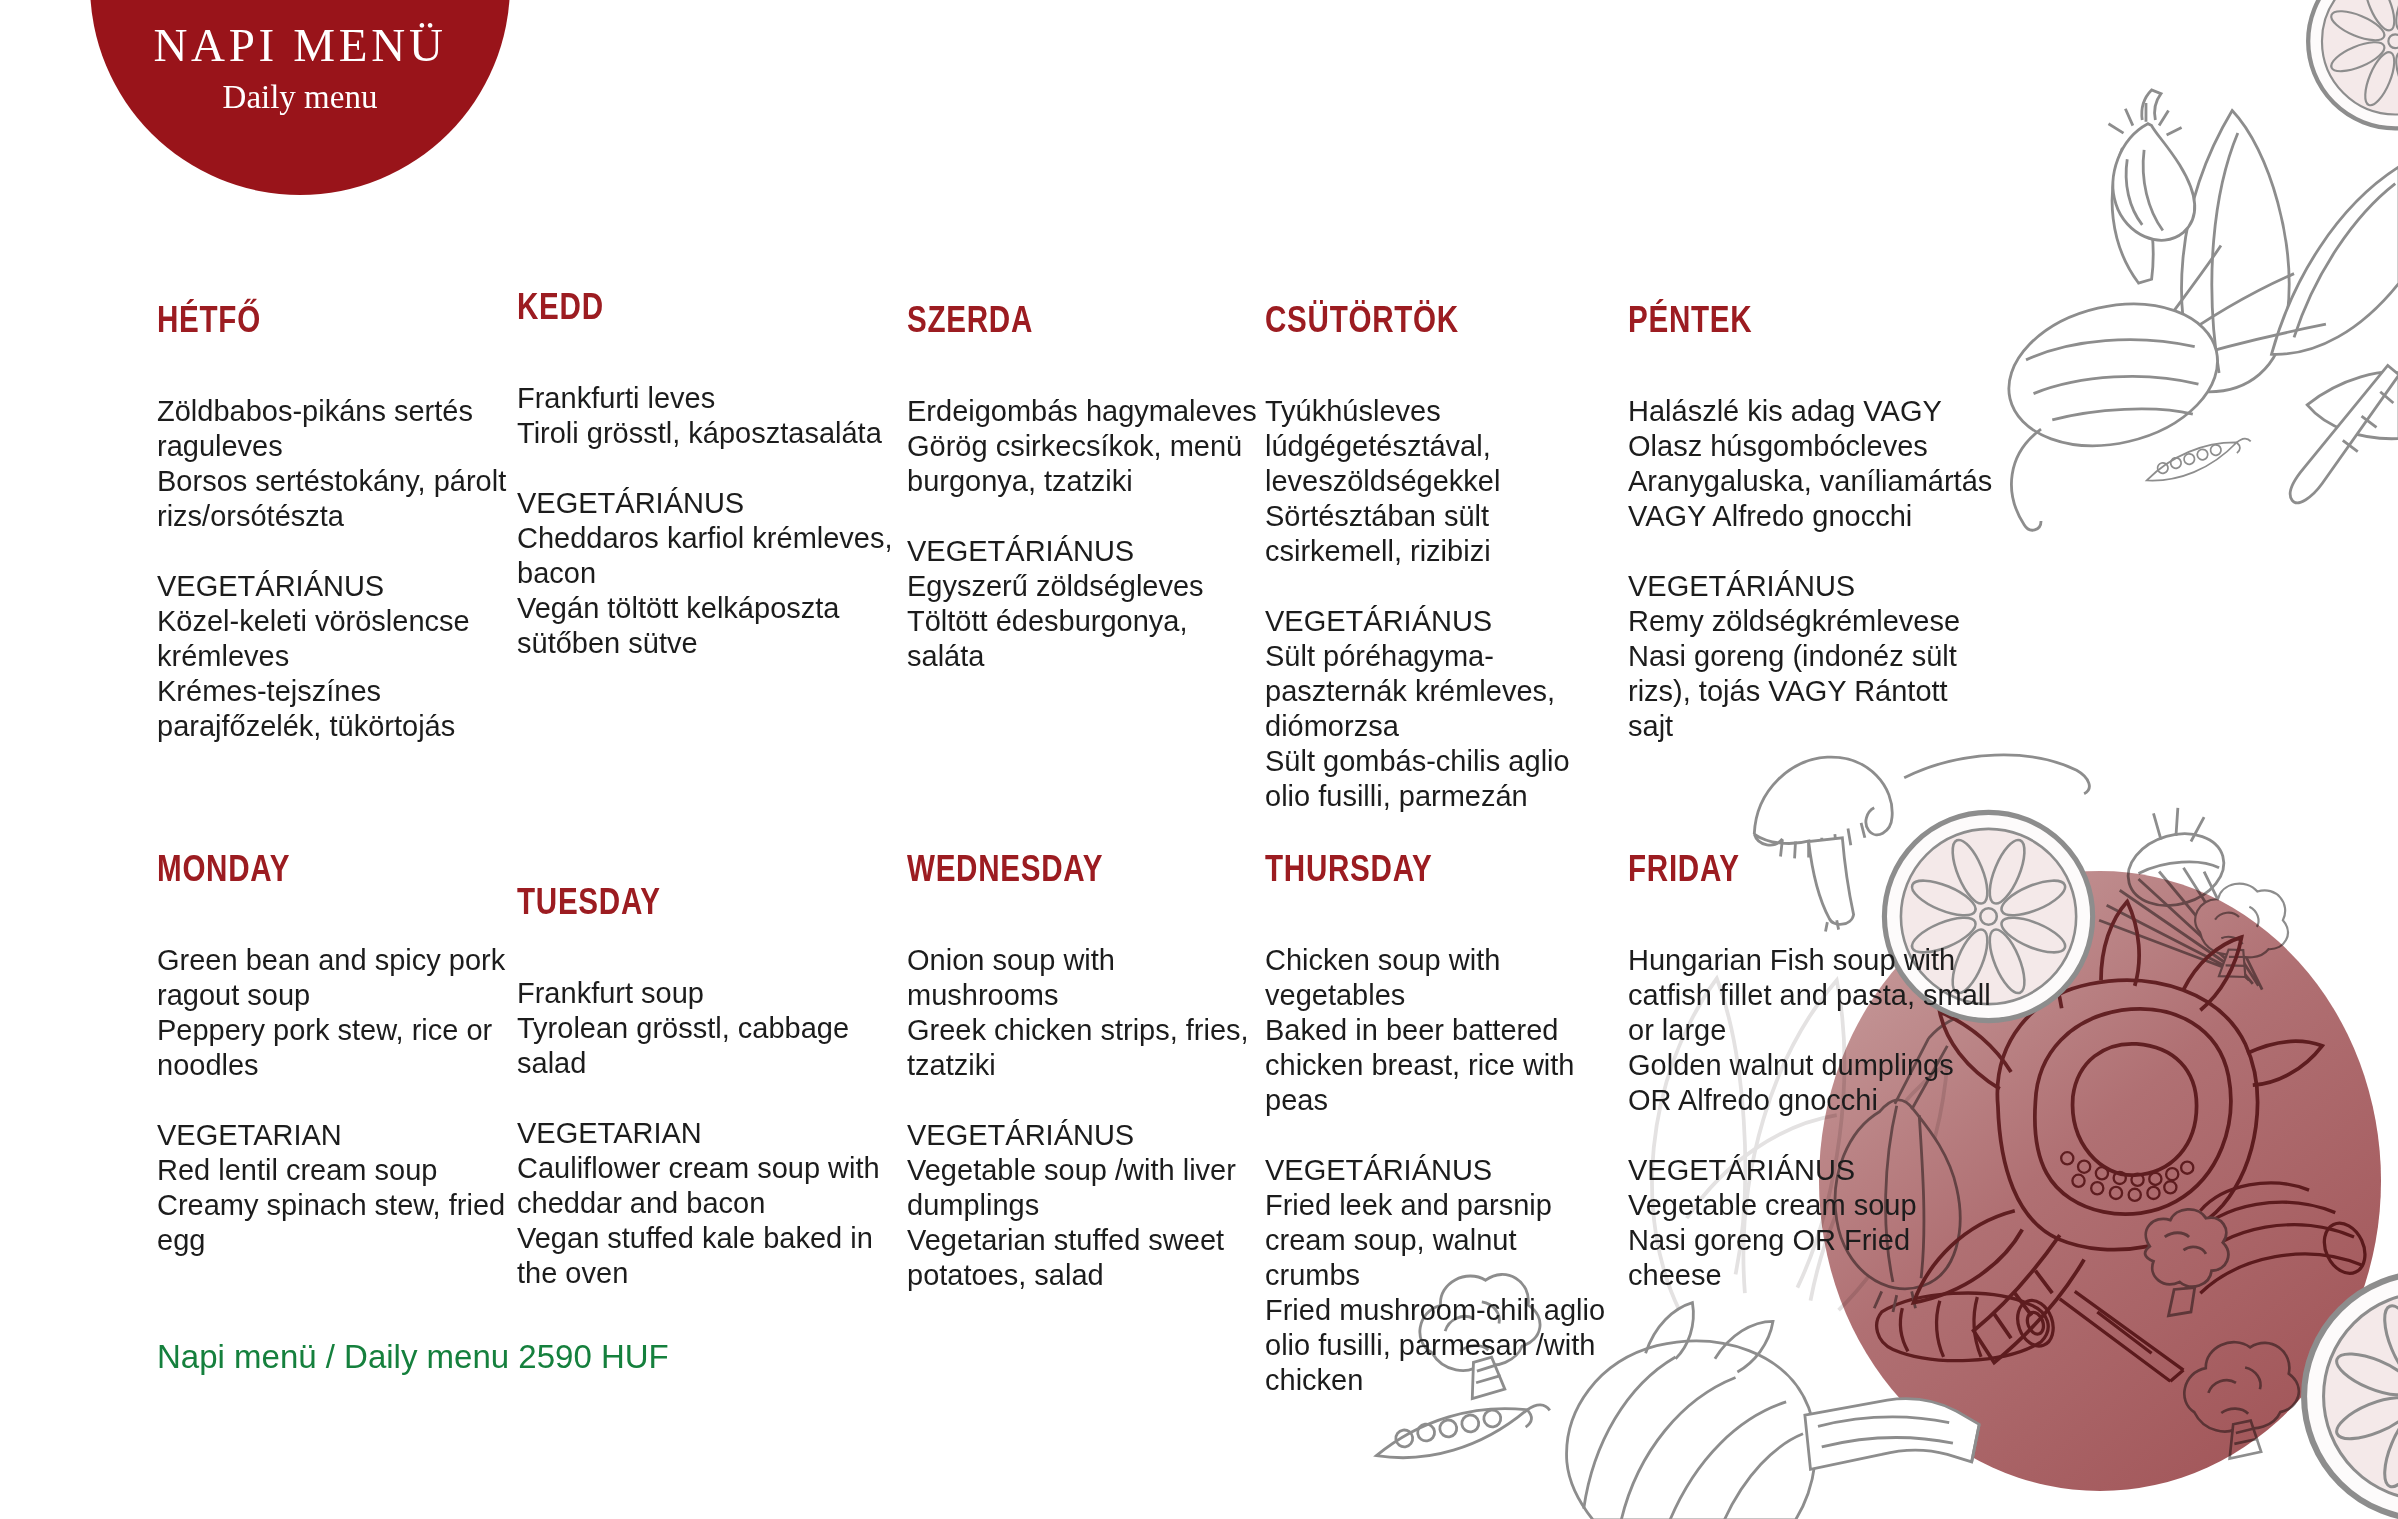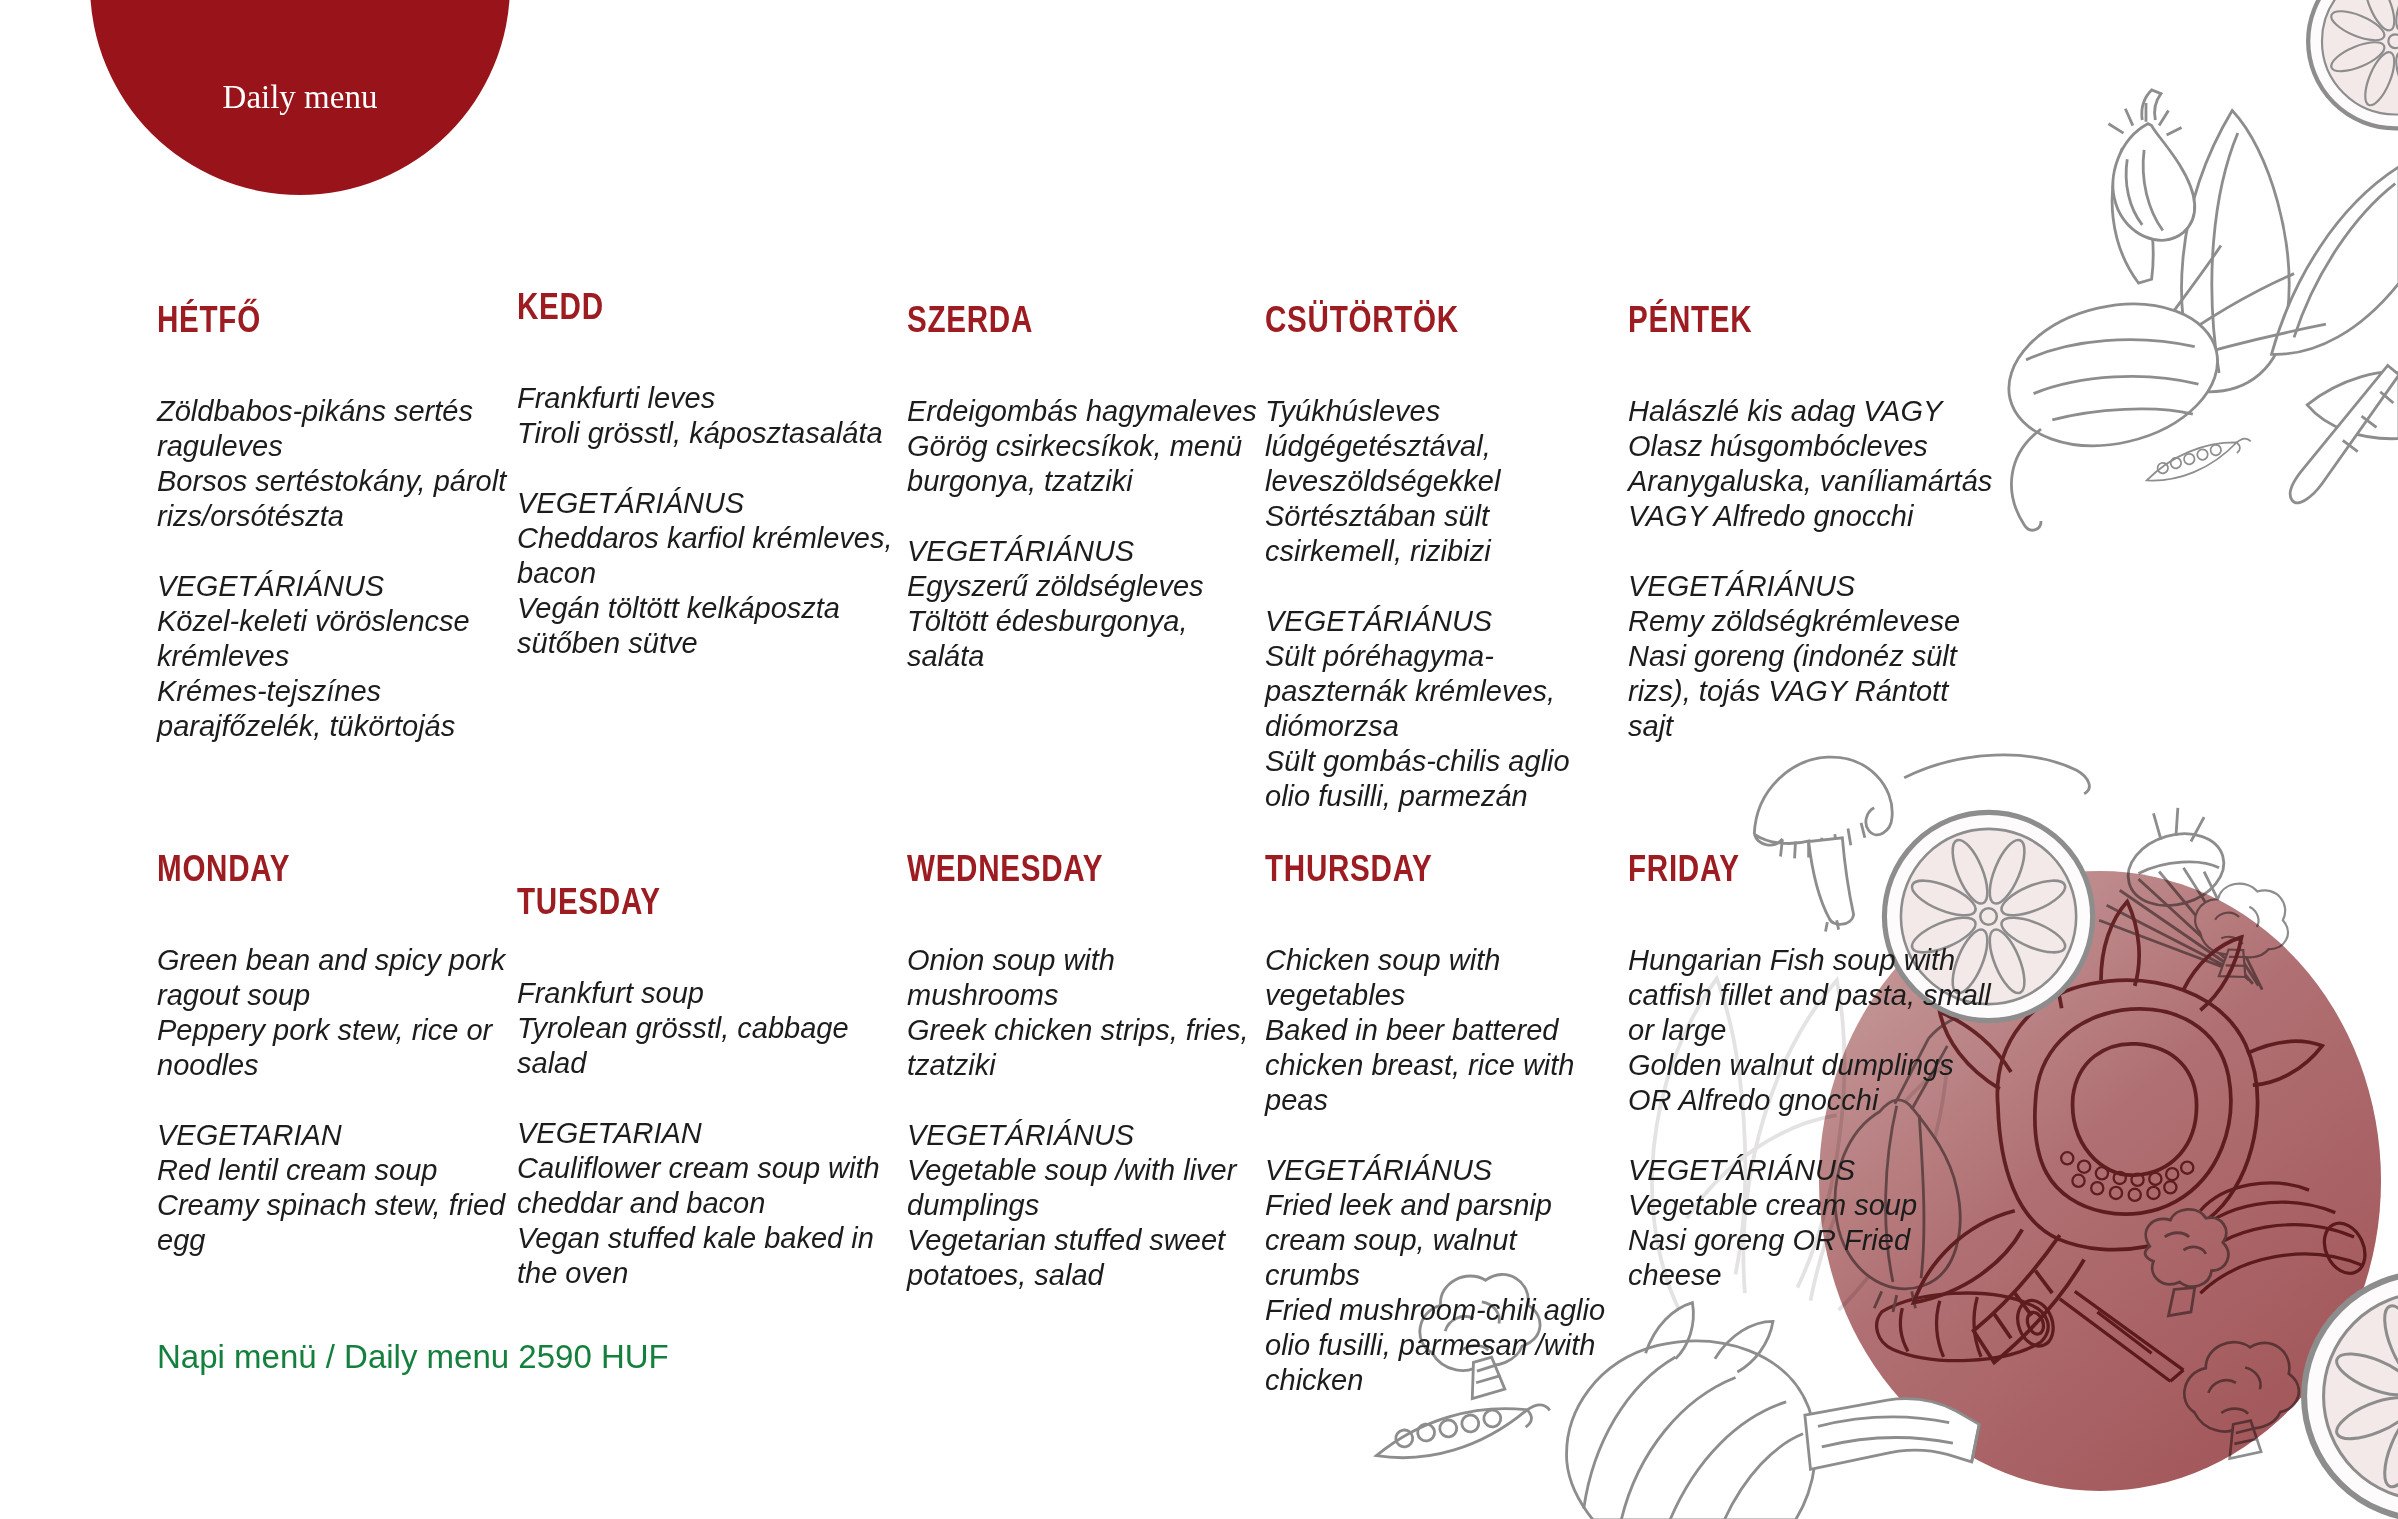--- a/index.html
+++ b/index.html
@@ -12,21 +12,21 @@
         mix-blend-mode:multiply;z-index:2;}
   .badge{position:absolute;left:90px;top:-225px;width:420px;height:420px;border-radius:50%;
         background:#99141a;z-index:4;display:flex;flex-direction:column;justify-content:flex-end;
         align-items:center;box-sizing:border-box;padding-bottom:79px;text-align:center;}
   .badge-title{font-family:"Liberation Serif",serif;font-size:47px;letter-spacing:3.7px;color:#ffffff;
         margin:0;font-weight:400;}
   .badge-sub{font-family:"Liberation Serif",serif;font-size:33px;color:#ffffff;margin:7.5px 0 0;}
   .col{position:absolute;z-index:5;}
   .day{margin:0;color:#9c1c21;font-size:37px;line-height:47px;font-weight:700;white-space:nowrap;
         transform:scaleX(0.8);transform-origin:left center;letter-spacing:0.9px;}
-  .body{margin-top:51px;font-size:29px;line-height:35px;color:#1c1c1c;font-style:italic;}
+  .body{margin-top:51px;font-size:29px;line-height:35px;color:#1c1c1c;}
   .dishes{margin:0;white-space:pre-line;}
   .veg-label{margin:35px 0 0;}
   .price{position:absolute;left:157px;top:1338px;font-size:33px;color:#15803d;z-index:5;margin:0;}
 </style>
 </head>
 <body>
 
 <div class="page">
 
   <svg class="decor under" width="2399" height="1520" viewBox="0 0 2560 1622">
@@ -183,20 +183,21 @@
     <g stroke="#8d8d8d" stroke-width="3" fill="none">
       <path fill="#ffffff" d="M1672,1560 C1668,1505 1706,1452 1768,1436 C1836,1420 1908,1444 1930,1502 C1944,1540 1938,1586 1916,1622 L1700,1622 C1684,1602 1674,1582 1672,1560 Z"></path>
       <path d="M1690,1610 C1700,1540 1736,1478 1788,1448 M1730,1622 C1748,1548 1796,1492 1852,1470 M1782,1622 C1810,1556 1856,1512 1906,1496 M1840,1622 C1862,1574 1894,1542 1924,1530"></path>
       <path d="M1756,1444 C1766,1414 1786,1396 1806,1390 C1810,1414 1802,1436 1788,1450 M1830,1450 C1846,1424 1870,1410 1892,1410 C1888,1434 1872,1454 1854,1464"></path>
       <path fill="#ffffff" d="M1926,1510 L2014,1494 C2042,1490 2066,1494 2088,1506 L2112,1520 L2104,1560 L2078,1552 C2056,1546 2032,1546 2008,1552 L1932,1568 Z"></path>
       <path d="M1940,1522 C1980,1512 2030,1508 2080,1518 M1944,1544 C1984,1534 2034,1530 2084,1540 M2112,1520 L2104,1560"></path>
     </g>
   </svg>
 
   <div class="badge">
+    <h1 class="badge-title">NAPI MENÜ</h1>
     <p class="badge-sub">Daily menu</p>
   </div>
 
   <div class="col" style="left:157px;top:296px;width:384px">
     <h2 class="day">HÉTFŐ</h2>
     <div class="body">
       <p class="dishes">Zöldbabos-pikáns sertés raguleves
 Borsos sertéstokány, párolt rizs/orsótészta</p>
       <p class="dishes veg-label">VEGETÁRIÁNUS</p>
       <p class="dishes">Közel-keleti vöröslencse krémleves

